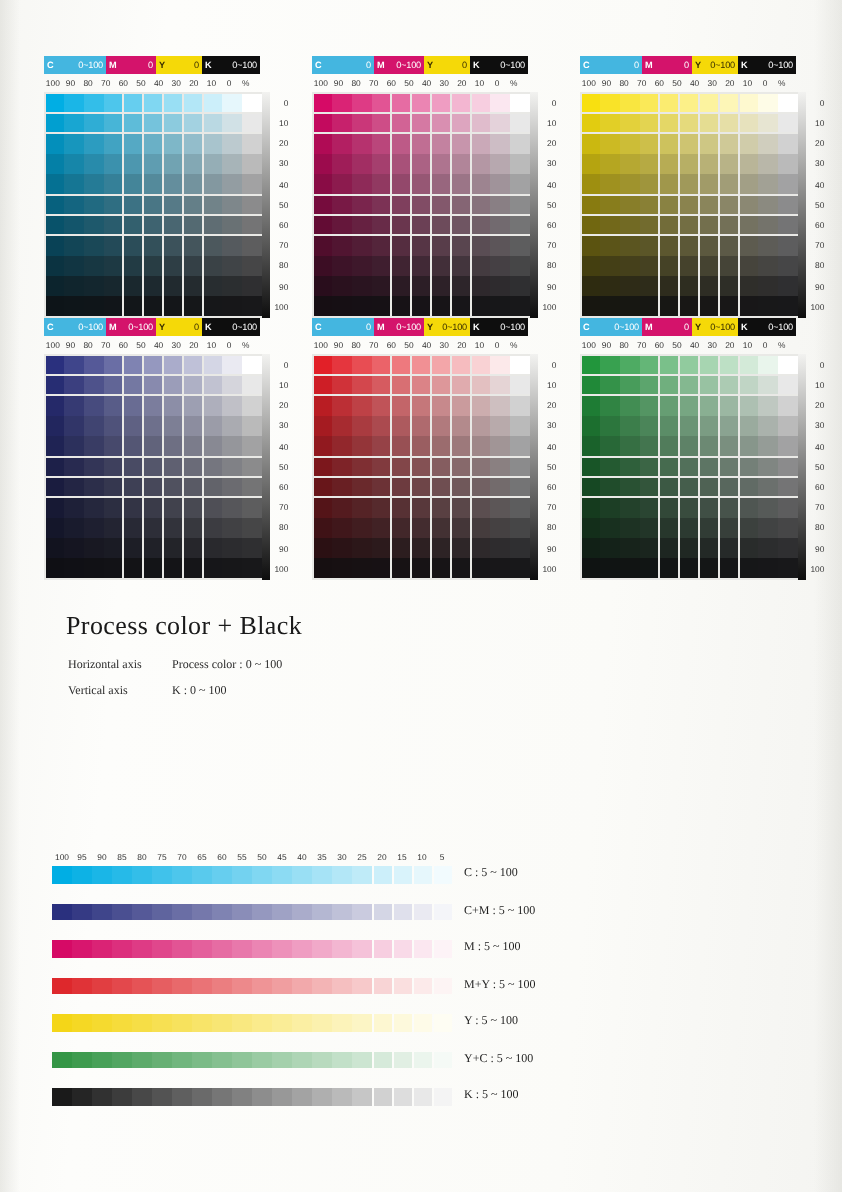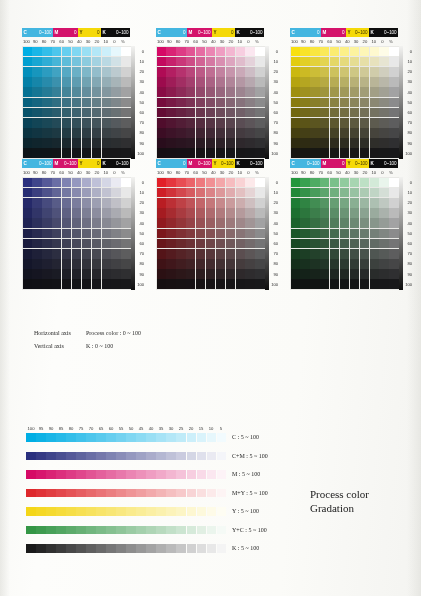--- a/index.html
+++ b/index.html
@@ -1206,20 +1206,21 @@
             <span>60</span>
             <span>70</span>
             <span>80</span>
             <span>90</span>
             <span>100</span>
           </div>
         </div>
       </div>
     </div>
 
+  <div class="cap-title" style="left:33px; top:305px;">Process color + Black</div>
 
   <div class="cap-line" style="left:34px; top:330px;">
     <span class="lbl">Horizontal axis</span><span>Process color : 0 ~ 100</span>
   </div>
   <div class="cap-line" style="left:34px; top:343px;">
     <span class="lbl">Vertical axis</span><span>K : 0 ~ 100</span>
   </div>
 
   <div id="grad-root">
       <div class="grad-scale" style="left: 26px; top: 425px;">
@@ -1400,17 +1401,13 @@
         <div style="background: rgb(186, 186, 186);"></div>
         <div style="background: rgb(198, 198, 198);"></div>
         <div style="background: rgb(209, 209, 209);"></div>
         <div style="background: rgb(221, 221, 221);"></div>
         <div style="background: rgb(232, 232, 232);"></div>
         <div style="background: rgb(244, 244, 244);"></div>
       </div>
       <div class="grad-label" style="left: 232px; top: 545px;">K : 5 ~ 100</div>
     </div>
 
-  <div class="grad-title" style="left:310px; top:487px;">
-    <div>Process color</div>
-    <div>Gradation</div>
-  </div>
 </div>
 
 </body></html>

